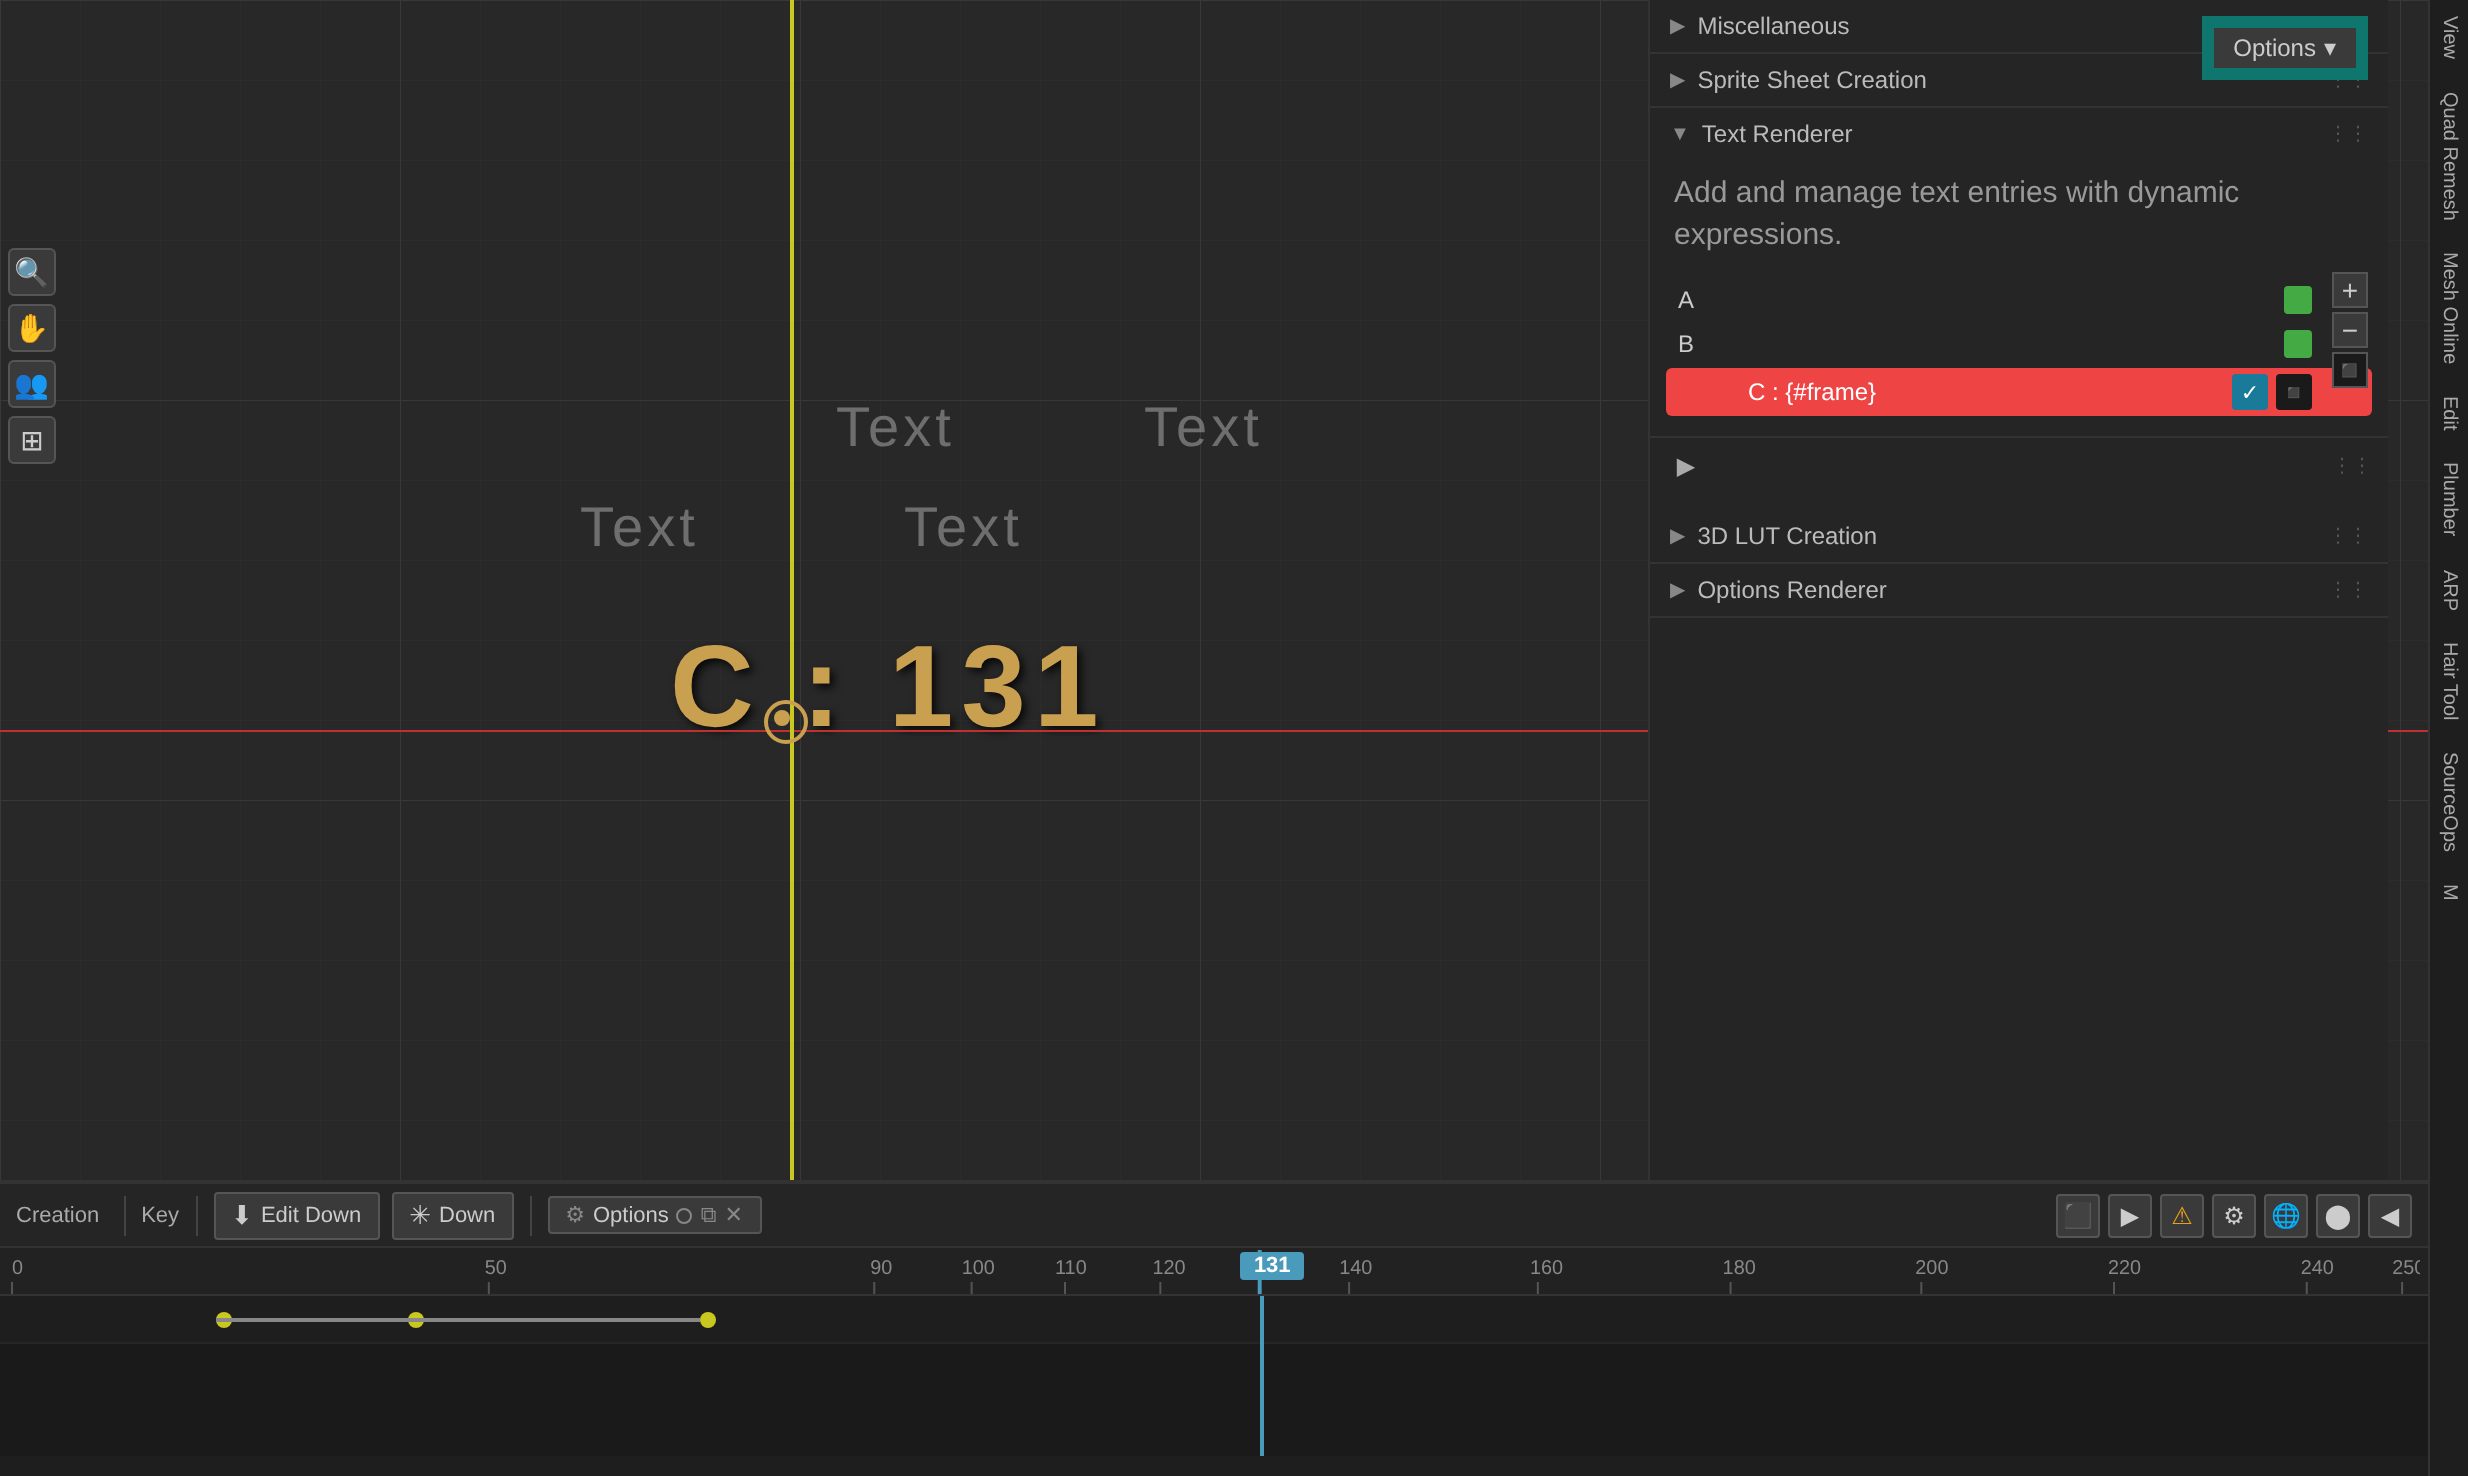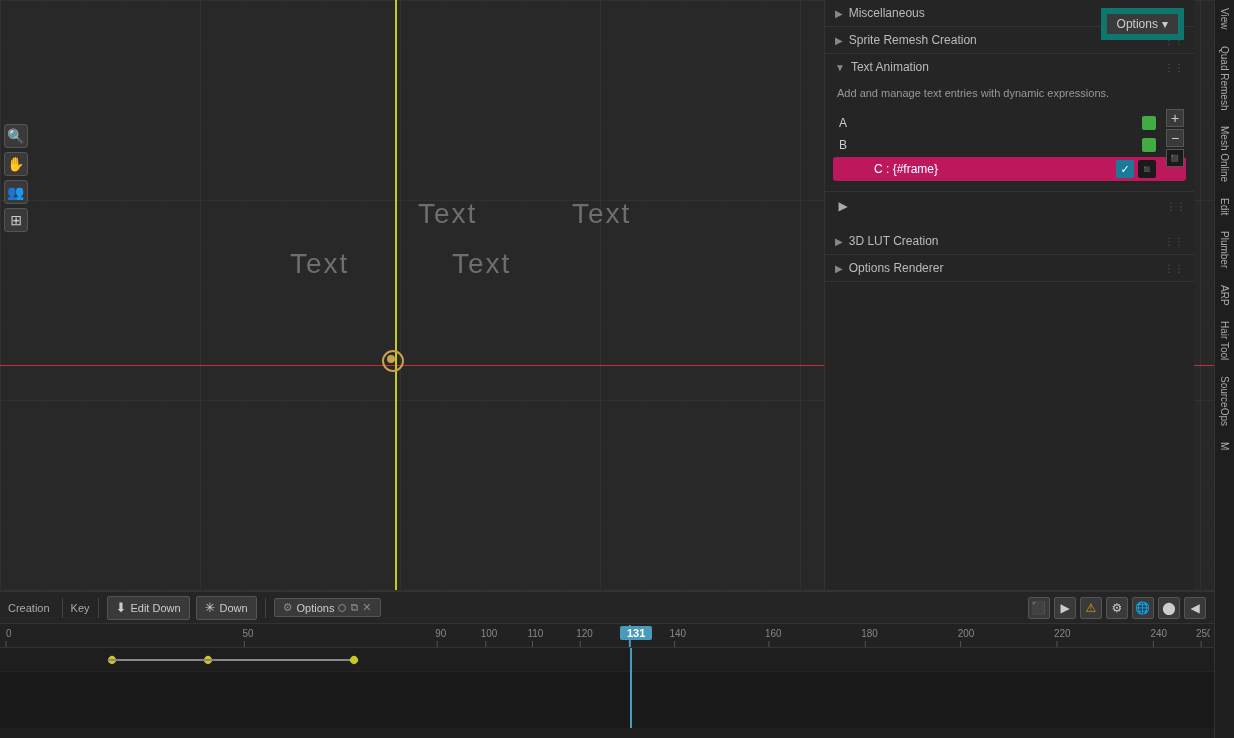--- a/index.html
+++ b/index.html
@@ -219,21 +219,21 @@
       cursor: pointer;
       color: #bbb;
       font-size: 12px;
       gap: 6px;
       background: #252525;
     }
 
     #text-anim-description {
       padding: 6px 12px 8px;
       color: #999;
-      font-size: 11px;
+      font-size: 15px;
       line-height: 1.4;
     }
 
     .text-entry-row {
       display: flex;
       align-items: center;
       padding: 3px 6px;
       margin-bottom: 2px;
       border-radius: 3px;
     }
@@ -245,21 +245,21 @@
     }
 
     .text-entry-dot {
       width: 14px;
       height: 14px;
       border-radius: 2px;
       margin-left: 4px;
     }
 
     .text-entry-active {
-      background: #be185d;
+      background: #ef4444;
       padding-left: 41px;
     }
 
     .text-entry-active .text-entry-label {
       color: #fff;
     }
 
     .text-entry-check {
       width: 18px;
       height: 18px;
@@ -479,20 +479,21 @@
   <div id="horizontal-line"></div>
 
   <div id="origin-circle"></div>
   <div id="origin-dot"></div>
 
   <div class="viewport-text" style="top:198px; left:418px;">Text</div>
   <div class="viewport-text" style="top:198px; left:572px;">Text</div>
   <div class="viewport-text" style="top:248px; left:290px;">Text</div>
   <div class="viewport-text" style="top:248px; left:452px;">Text</div>
 
+  <div id="main-text-display">C : 131</div>
 
   <div id="left-toolbar">
     <div class="toolbar-btn">🔍</div>
     <div class="toolbar-btn">✋</div>
     <div class="toolbar-btn">👥</div>
     <div class="toolbar-btn">⊞</div>
   </div>
 
   <div id="nav-gizmo">
     <svg width="80" height="80" viewBox="0 0 80 80">
@@ -524,29 +525,29 @@
       <div class="props-section-header">
         <span class="props-arrow">▶</span>
         <span>Miscellaneous</span>
         <span style="margin-left:auto; color:#555; font-size:10px;">⋮⋮</span>
       </div>
     </div>
 
     <div class="props-section">
       <div class="props-section-header">
         <span class="props-arrow">▶</span>
-        <span>Sprite Remesh Creation</span>
+        <span>Sprite Sheet Creation</span>
         <span style="margin-left:auto; color:#555; font-size:10px;">⋮⋮</span>
       </div>
     </div>
 
     <div id="text-anim-section">
       <div id="text-anim-header">
         <span class="props-arrow">▼</span>
-        <span>Text Animation</span>
+        <span>Text Renderer</span>
         <span style="margin-left:auto; color:#555; font-size:10px;">⋮⋮</span>
       </div>
 
       <div id="text-anim-description">Add and manage text entries with dynamic expressions.</div>
 
       <div style="position:relative; padding: 4px 8px;">
         <div style="display:flex; flex-direction:column; position:absolute; right:10px; top:0; gap:2px;">
           <div class="add-remove-btn">+</div>
           <div class="add-remove-btn">−</div>
           <div class="add-remove-btn" style="background:#1a1a1a; color:#555;">◾</div>

